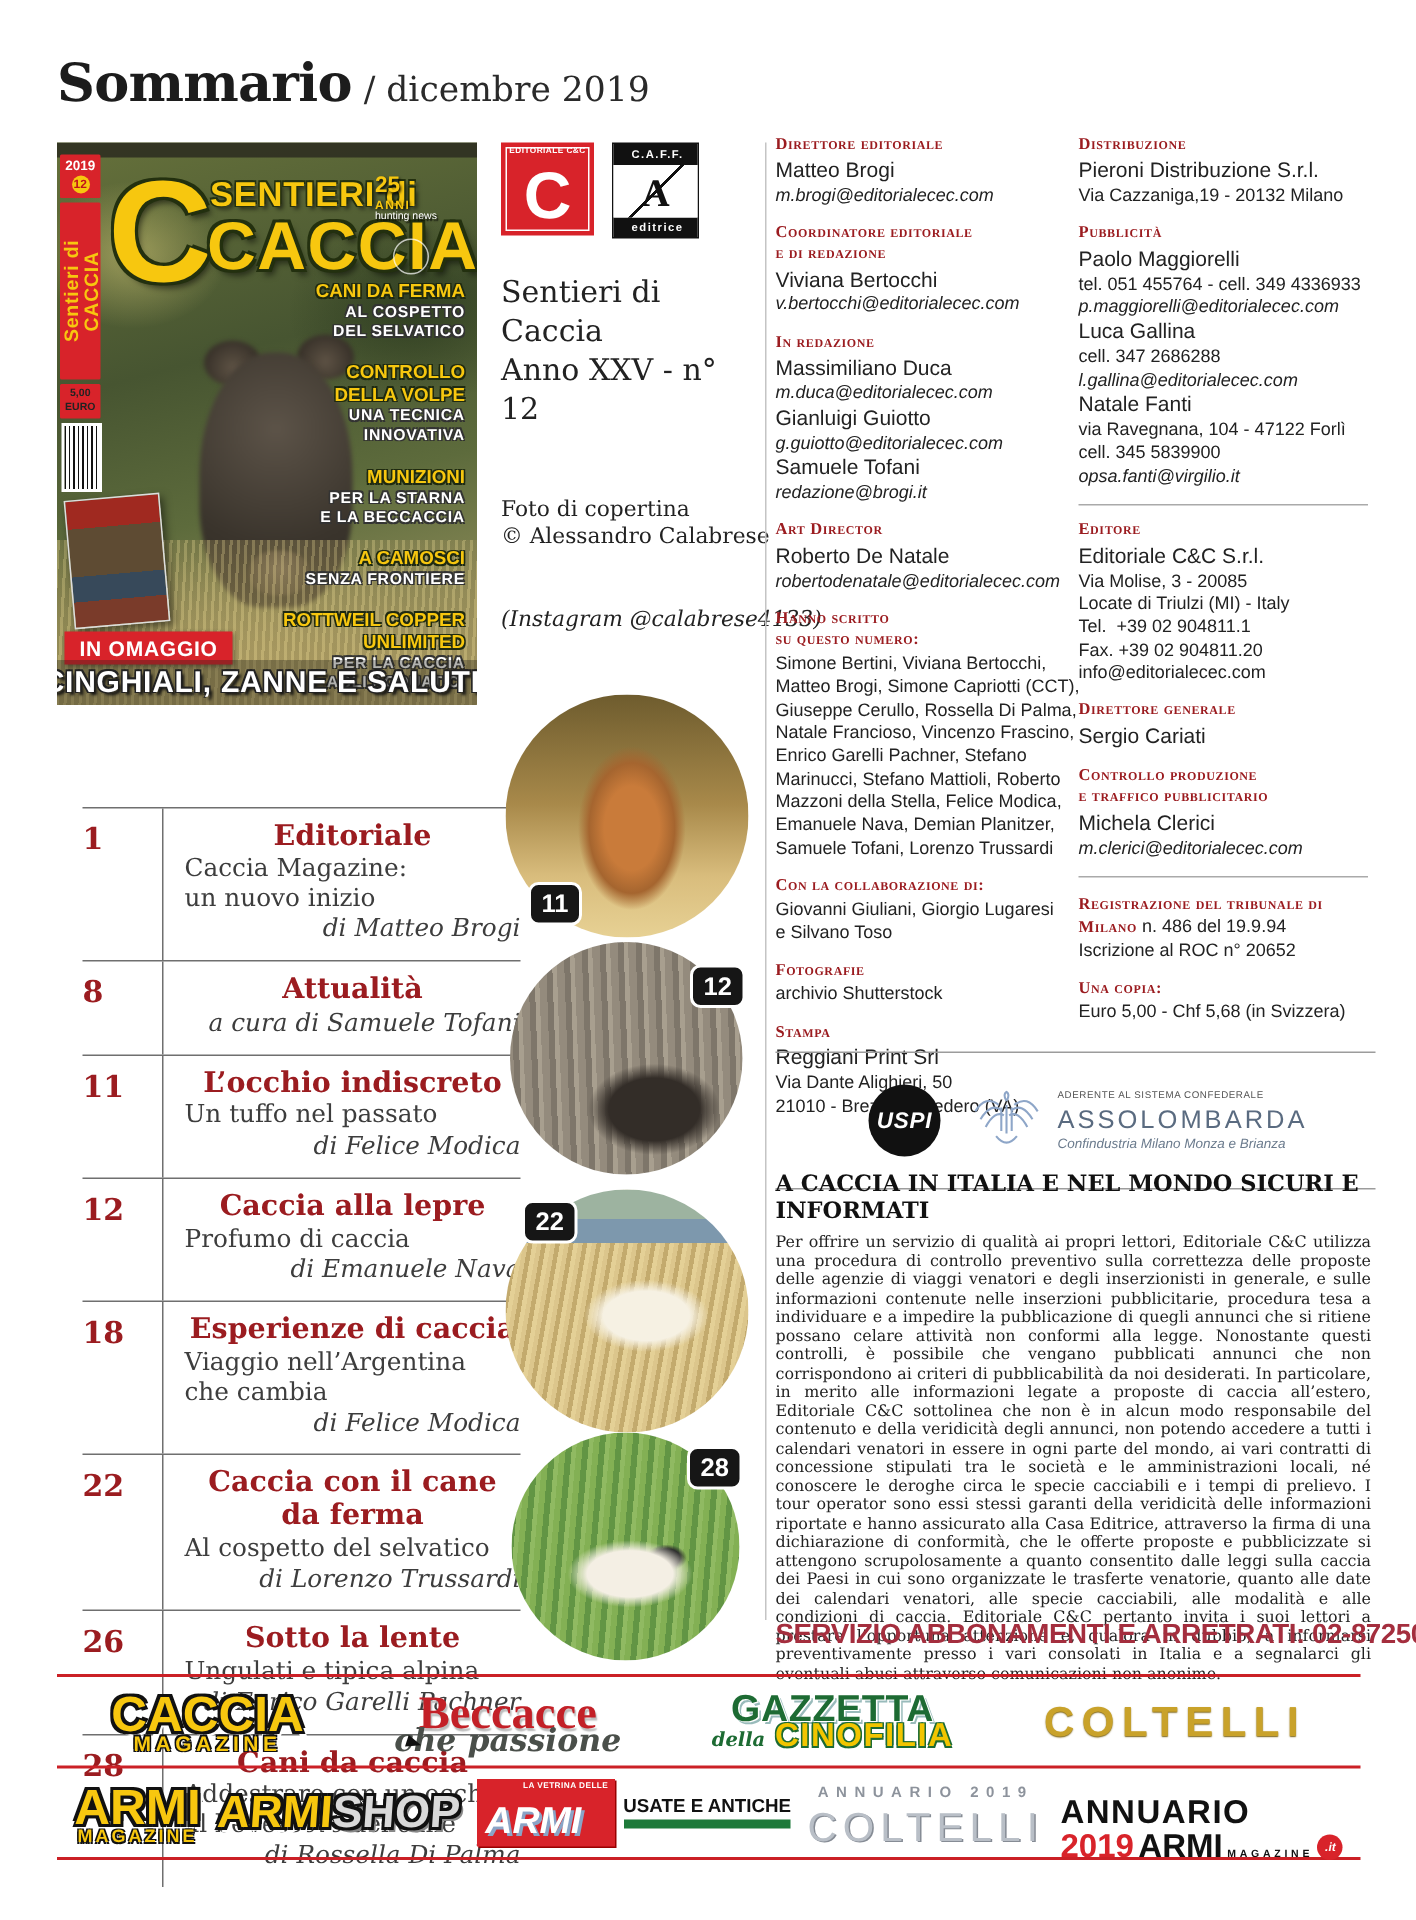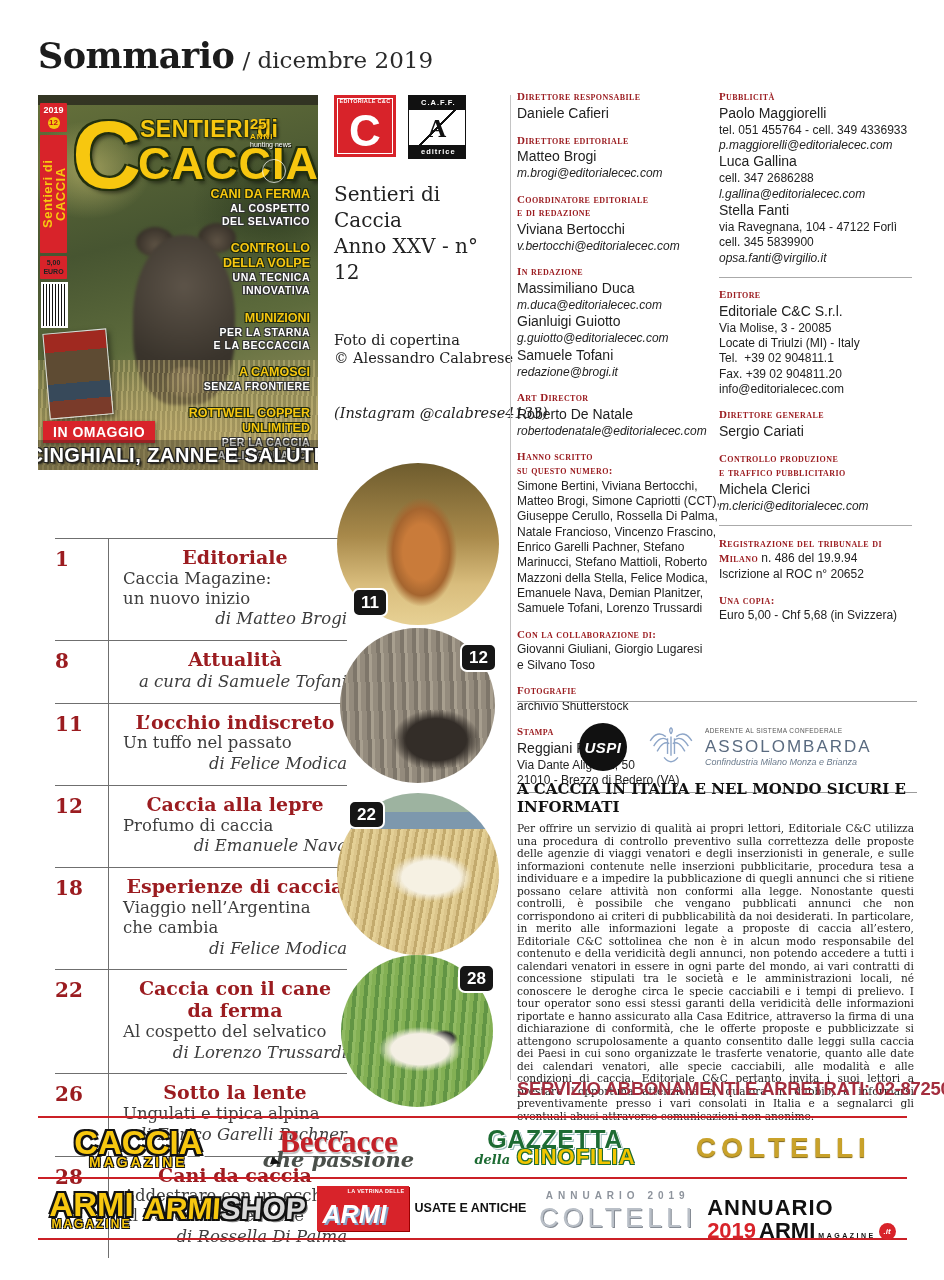--- a/index.html
+++ b/index.html
@@ -163,21 +163,21 @@
   .lg-armi .m2{display:block;margin-top:-3px;font:800 12px/1 "Liberation Sans",sans-serif;color:#f7c70f;letter-spacing:2px;
       text-shadow:-1px -1px 0 #111,1px -1px 0 #111,-1px 1px 0 #111,1px 1px 0 #111;}
   .lg-ashop{transform:skewX(-4deg);}
   .lg-ashop .sh{font:800 30px/1 "Liberation Sans",sans-serif;color:#d9d9d9;
       text-shadow:-2px -2px 0 #111,2px -2px 0 #111,-2px 2px 0 #111,2px 2px 0 #111,3px 3px 0 #888;}
   .lg-vetr{display:flex;align-items:center;gap:6px;}
   .vetr-box{position:relative;width:92px;height:45px;background:#d8232a;box-shadow:1px 1px 0 #900;}
   .vetr-box .v1{position:absolute;top:3px;right:4px;font:700 5.5px/1 "Liberation Sans",sans-serif;color:#fff;letter-spacing:.3px;}
   .vetr-box .v2{position:absolute;left:6px;bottom:4px;font:800 italic 25px/1 "Liberation Sans",sans-serif;color:#fff;
       text-shadow:2px 2px 0 #8aa4c6;}
-  .vetr-right{display:flex;flex-direction:row;gap:2px;}
+  .vetr-right{display:flex;flex-direction:column;gap:2px;}
   .vetr-right .v3{font:800 12.5px/1 "Liberation Sans",sans-serif;color:#111;}
   .vetr-right .vbar{height:6px;background:#1d7a3a;}
   .lg-anncolt{text-align:center;}
   .lg-anncolt .a1{font:700 10px/1 "Liberation Sans",sans-serif;color:#8d939c;letter-spacing:5px;}
   .lg-anncolt .a2{display:block;margin-top:2px;font:400 27px/1 "Liberation Sans",sans-serif;color:#b9bfc7;
       letter-spacing:4px;text-shadow:1px 1px 0 #868c95;}
   .lg-annarmi{line-height:1;margin-top:22px;}
   .lg-annarmi .r1{font:800 22px/1 "Liberation Sans",sans-serif;color:#111;letter-spacing:1px;}
   .lg-annarmi .r2{display:flex;align-items:baseline;gap:3px;margin-top:1px;}
   .lg-annarmi .y{font:800 22px/1 "Liberation Sans",sans-serif;color:#d8232a;}
@@ -365,24 +365,20 @@
   <div class="ph ph-12"></div>
   <div class="badge" style="left:460px;top:643px;">12</div>
   <div class="ph ph-22"></div>
   <div class="badge" style="left:348px;top:800px;">22</div>
   <div class="ph ph-28"></div>
   <div class="badge" style="left:458px;top:964px;">28</div>
 
   <div class="cols">
     <div class="col">
       <div class="sec">
-        <div class="red-head">Direttore responsabile</div>
-        <div class="line ln">Daniele Cafieri</div>
-      </div>
-      <div class="sec">
         <div class="red-head">Direttore editoriale</div>
         <div class="line ln">Matteo Brogi</div>
         <div class="line le">m.brogi@editorialecec.com</div>
       </div>
       <div class="sec">
         <div class="red-head">Coordinatore editoriale
 e di redazione</div>
         <div class="line ln">Viviana Bertocchi</div>
         <div class="line le">v.bertocchi@editorialecec.com</div>
       </div>
@@ -425,28 +421,33 @@
       <div class="sec">
         <div class="red-head">Stampa</div>
         <div class="line ln">Reggiani Print Srl</div>
         <div class="line ls">Via Dante Alighieri, 50
 21010 - Brezzo di Bedero (VA)</div>
       </div>
     </div>
 
     <div class="col">
       <div class="sec">
+        <div class="red-head">Distribuzione</div>
+        <div class="line ln">Pieroni Distribuzione S.r.l.</div>
+        <div class="line ls">Via Cazzaniga,19 - 20132 Milano</div>
+      </div>
+      <div class="sec">
         <div class="red-head">Pubblicità</div>
         <div class="line ln">Paolo Maggiorelli</div>
         <div class="line ls">tel. 051 455764 - cell. 349 4336933</div>
         <div class="line le">p.maggiorelli@editorialecec.com</div>
         <div class="line ln">Luca Gallina</div>
         <div class="line ls">cell. 347 2686288</div>
         <div class="line le">l.gallina@editorialecec.com</div>
-        <div class="line ln">Stella Fanti</div>
+        <div class="line ln">Natale Fanti</div>
         <div class="line ls">via Ravegnana, 104 - 47122 Forlì</div>
         <div class="line ls">cell. 345 5839900</div>
         <div class="line le">opsa.fanti@virgilio.it</div>
       </div>
       <hr class="hr3">
       <div class="sec">
         <div class="red-head">Editore</div>
         <div class="line ln">Editoriale C&amp;C S.r.l.</div>
         <div class="line ls">Via Molise, 3 - 20085
 Locate di Triulzi (MI) - Italy

